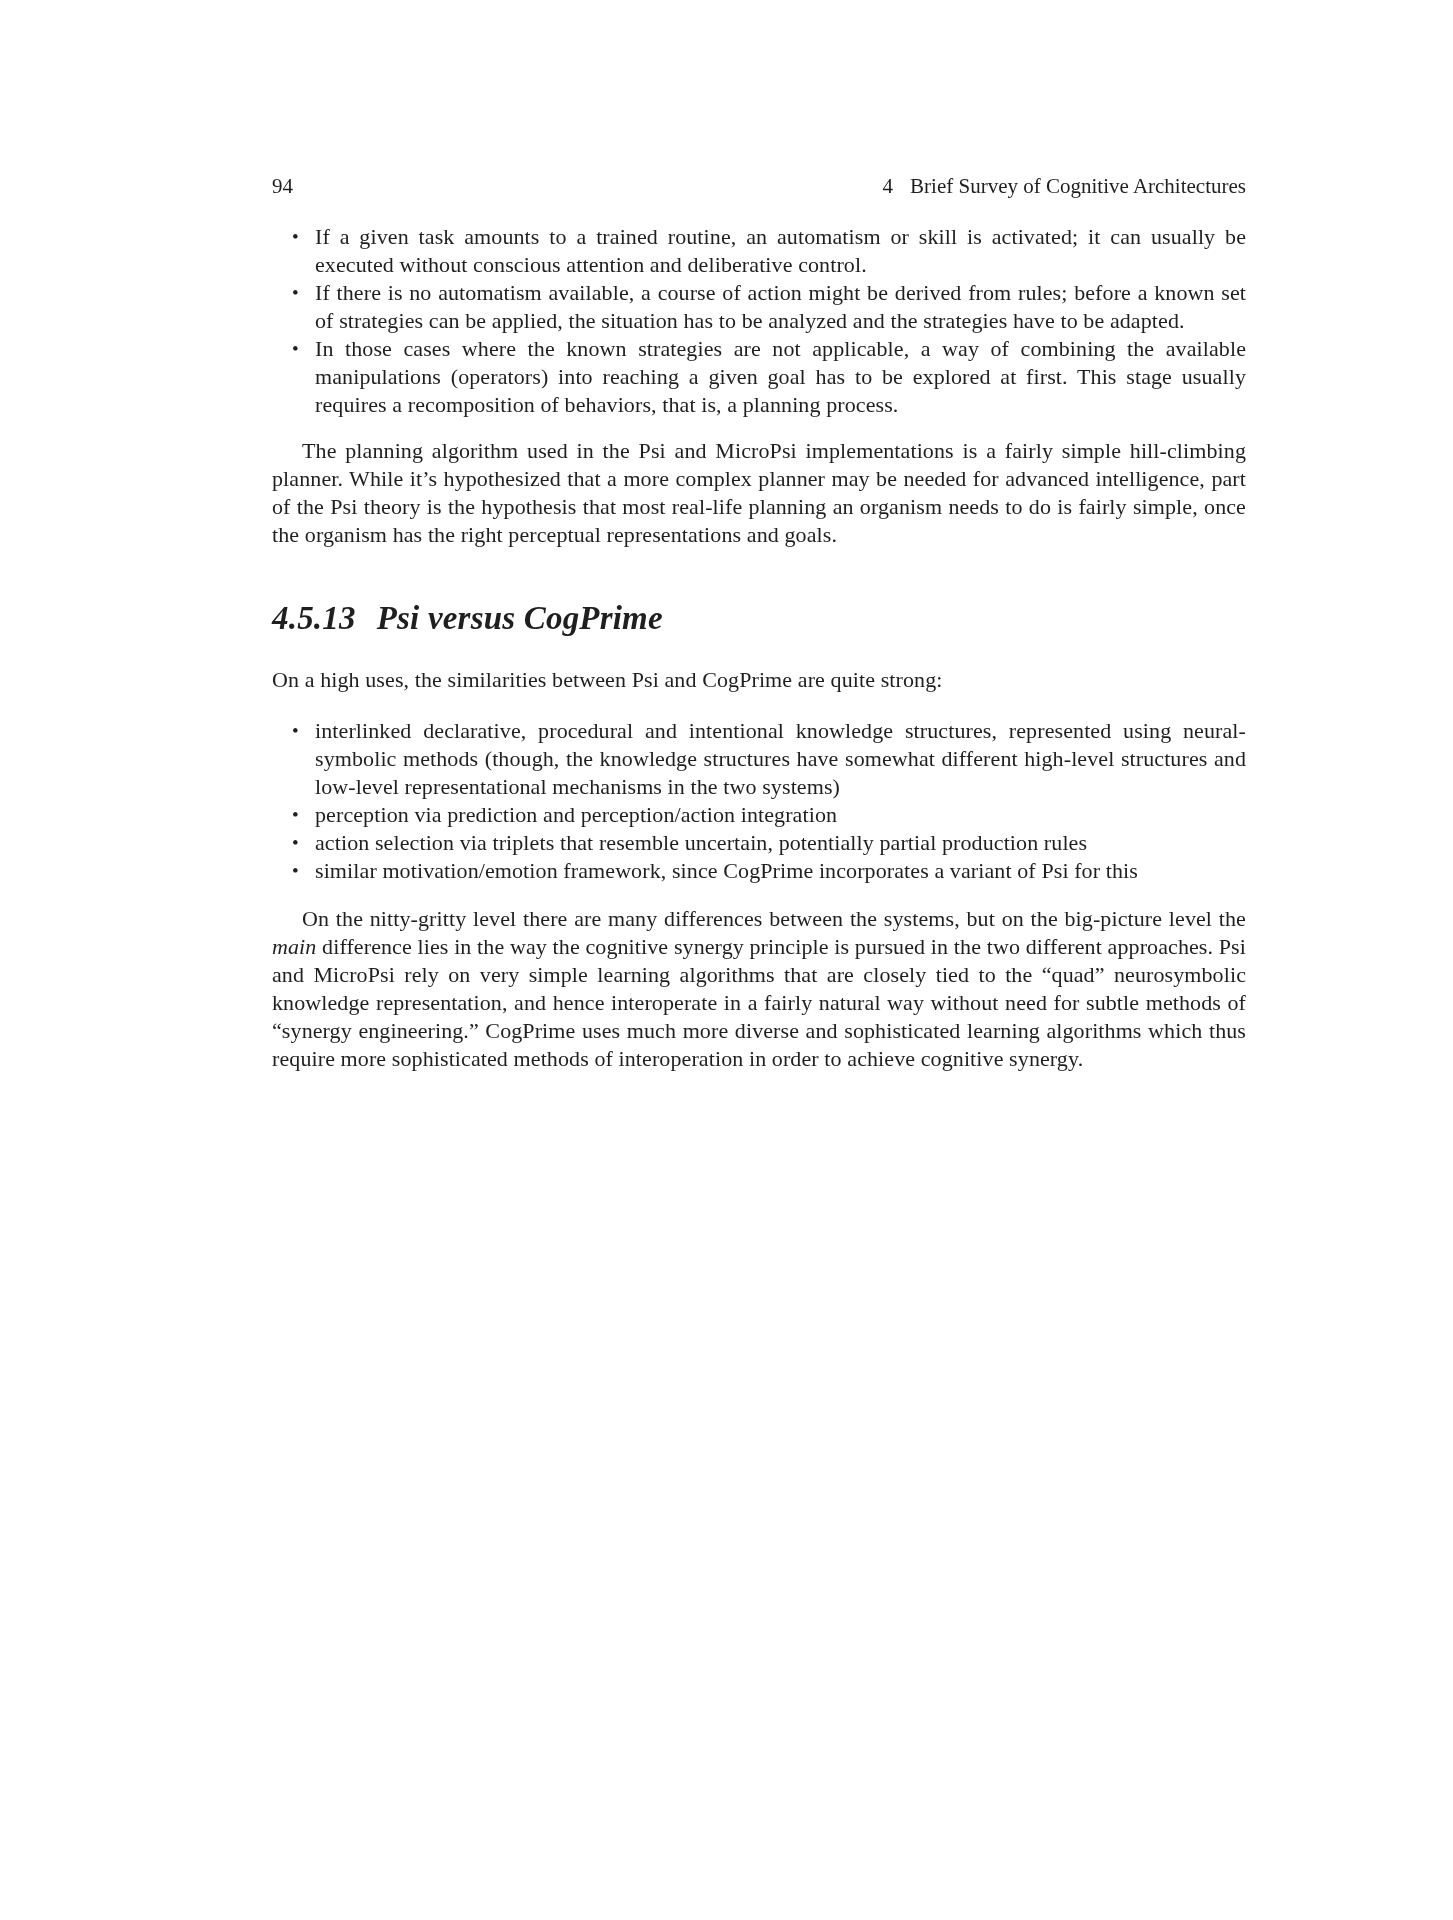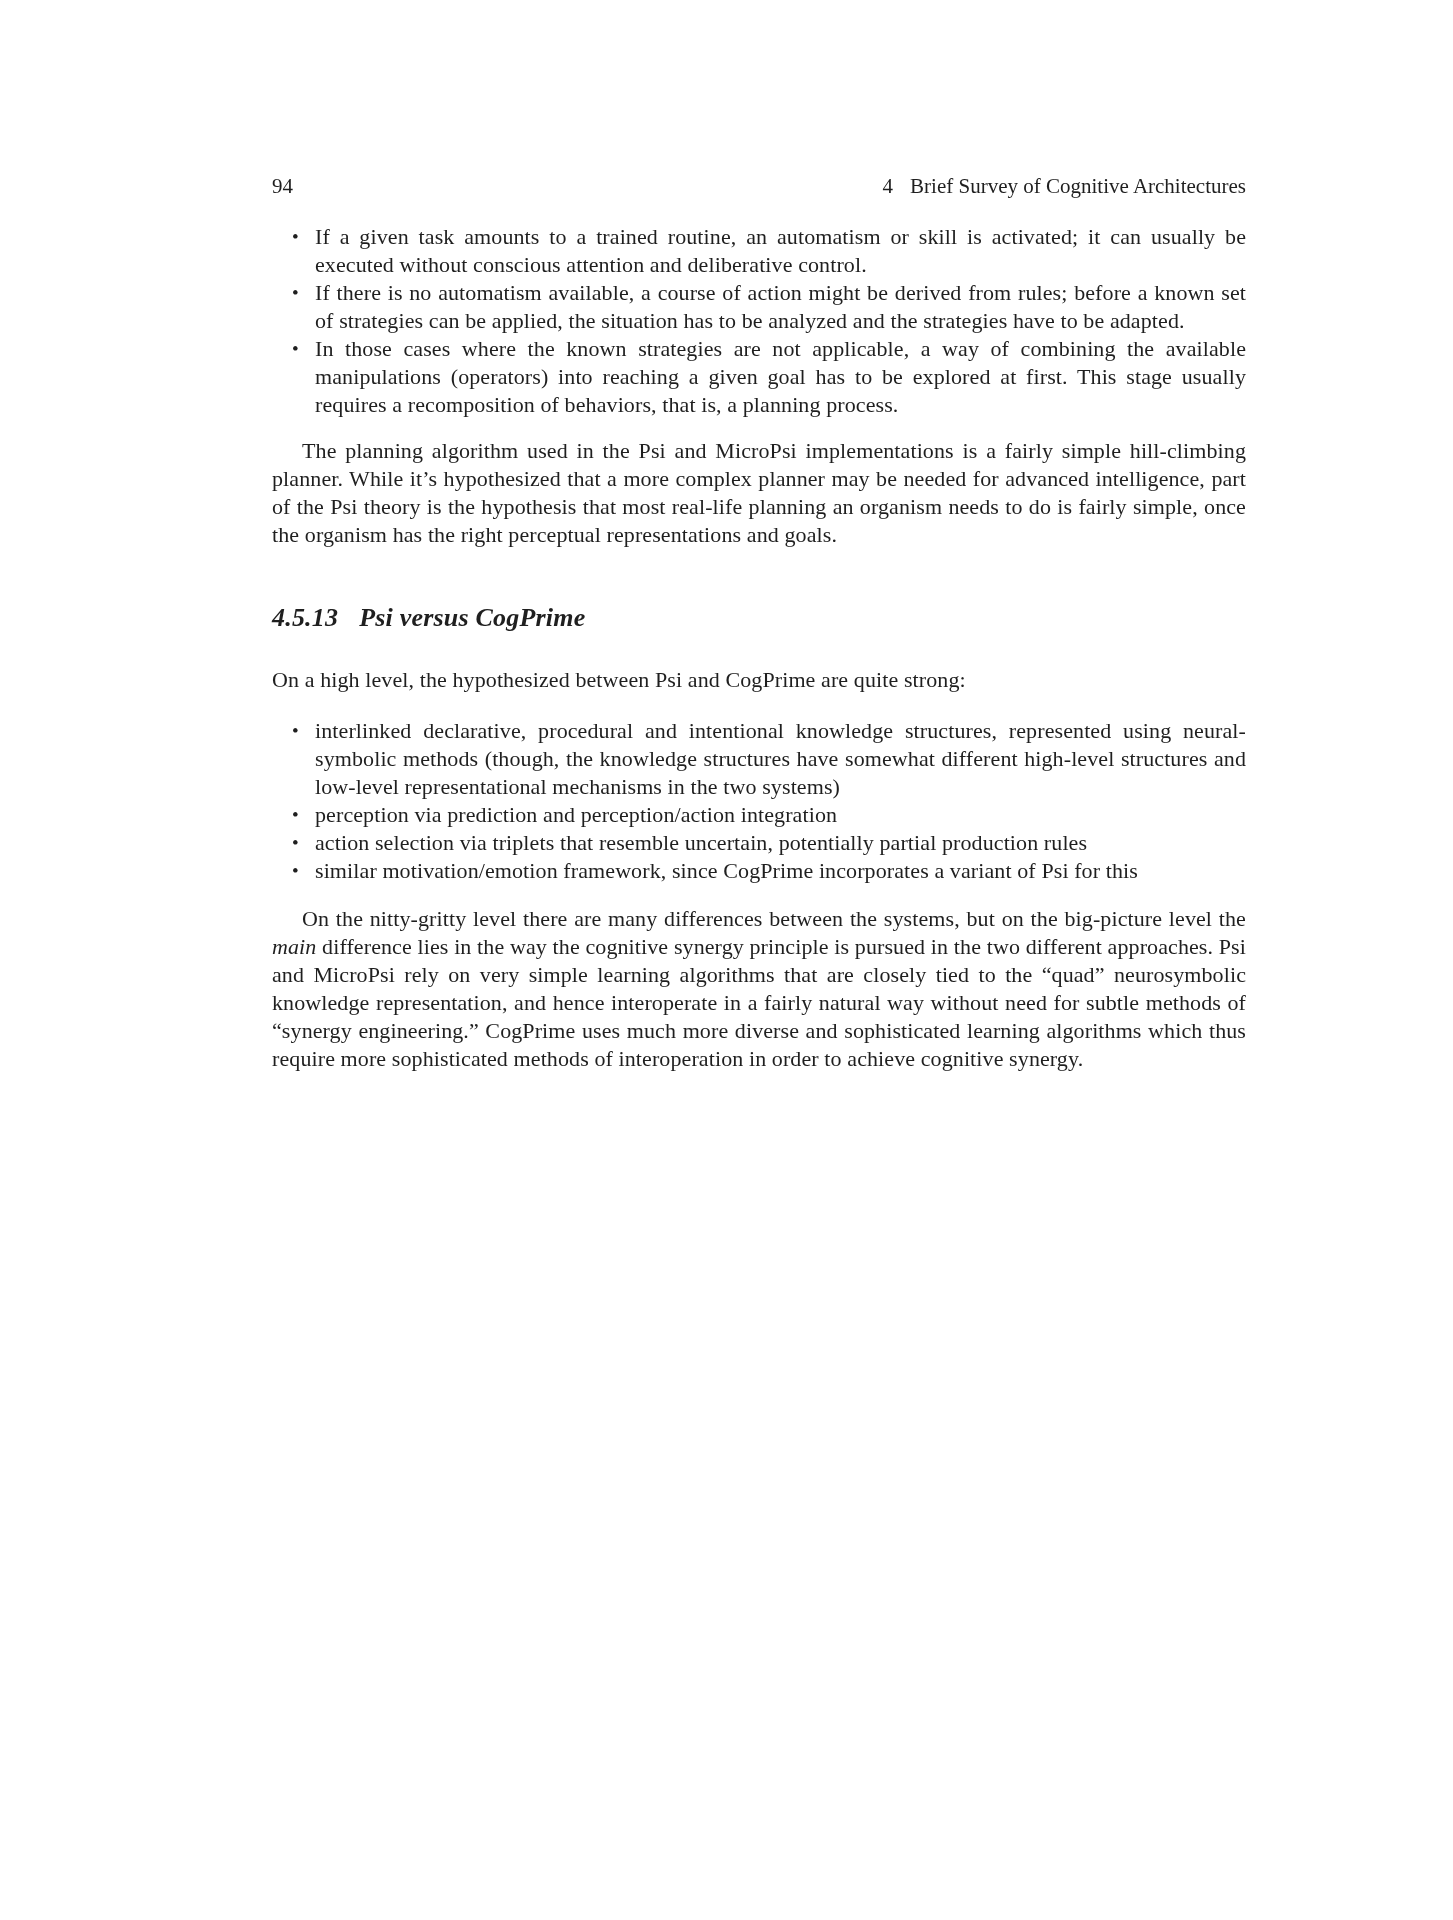--- a/index.html
+++ b/index.html
@@ -51,21 +51,21 @@
     font-size: 19px;
   }
   ul.doc-list .item-text {
     flex: 1;
     text-align: justify;
     letter-spacing: 0.1px;
   }
   .planning-paragraph { margin-top: 18px; text-indent: 30px; }
   h2.section-heading {
     margin: 52px 0 0 0;
-    font-size: 26px;
+    font-size: 33px;
     line-height: 34px;
     font-style: italic;
     font-weight: bold;
     letter-spacing: 0.2px;
   }
   h2.section-heading .sec-num { margin-right: 21px; }
   .section-intro { margin-top: 31px; }
   .similarities-list { margin-top: 22px; }
   .comparison-paragraph { margin-top: 20px; text-indent: 30px; }
   .comparison-paragraph .emph { font-style: italic; }
@@ -108,21 +108,21 @@
         <span class="item-text">In those cases where the known strategies are not applicable, a way of combining the available manipulations (operators) into reaching a given goal has to be explored at first. This stage usually requires a recomposition of behaviors, that is, a planning process.</span>
       </li>
     </ul>
 
     <p class="planning-paragraph">The planning algorithm used in the Psi and MicroPsi implementations is a fairly simple hill-climbing planner. While it’s hypothesized that a more complex planner may be needed for advanced intelligence, part of the Psi theory is the hypothesis that most real-life planning an organism needs to do is fairly simple, once the organism has the right perceptual representations and goals.</p>
 
     <h2 class="section-heading">
       <span class="sec-num">4.5.13</span><span>Psi versus CogPrime</span>
     </h2>
 
-    <p class="section-intro">On a high level, the hypothesized between Psi and CogPrime are quite strong:</p>
+    <p class="section-intro">On a high uses, the similarities between Psi and CogPrime are quite strong:</p>
 
     <ul class="doc-list similarities-list">
       <li>
         <span class="bullet">•</span>
         <span class="item-text">interlinked declarative, procedural and intentional knowledge structures, represented using neural-symbolic methods (though, the knowledge structures have somewhat different high-level structures and low-level representational mechanisms in the two systems)</span>
       </li>
       <li>
         <span class="bullet">•</span>
         <span class="item-text">perception via prediction and perception/action integration</span>
       </li>

